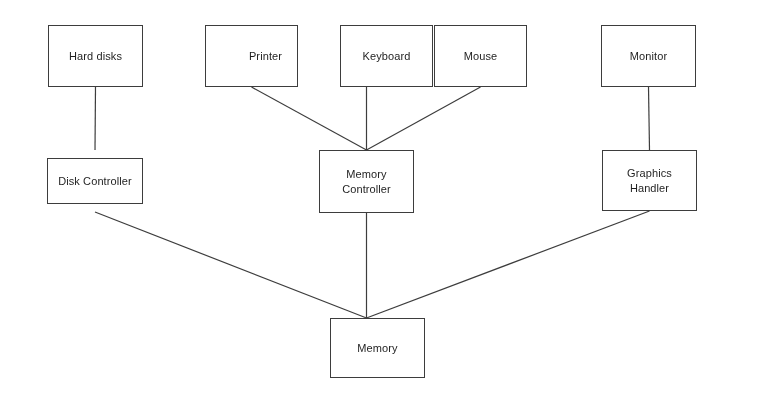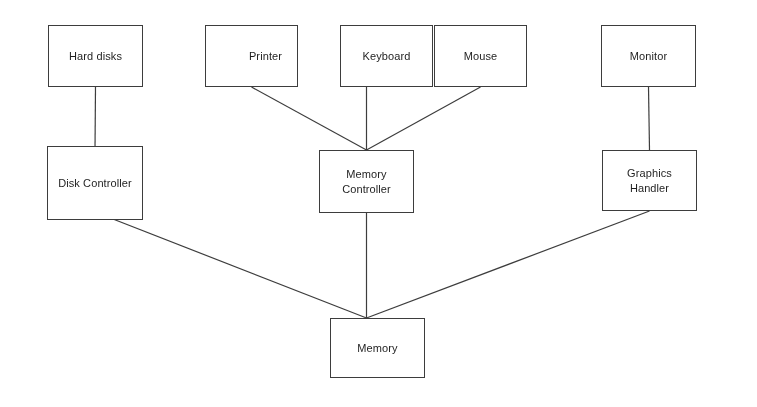--- a/index.html
+++ b/index.html
@@ -64,21 +64,21 @@
     </div>
     <div class="node" style="left: 340px; top: 25px; width: 93px; height: 62px; border-color: rgb(61, 61, 61);">
       <span class="node-label" style="color: rgb(31, 31, 31);">Keyboard</span>
     </div>
     <div class="node" style="left: 434px; top: 25px; width: 93px; height: 62px; border-color: rgb(61, 61, 61);">
       <span class="node-label" style="color: rgb(31, 31, 31);">Mouse</span>
     </div>
     <div class="node" style="left: 601px; top: 25px; width: 95px; height: 62px; border-color: rgb(61, 61, 61); text-align: center;">
       <span class="node-label" style="color: rgb(31, 31, 31);">Monitor</span>
     </div>
-    <div class="node" style="left: 47px; top: 146px; width: 96px; height: 74px; border-color: rgb(61, 61, 61);">
+    <div class="node" style="left: 47px; top: 158px; width: 96px; height: 46px; border-color: rgb(61, 61, 61);">
       <span class="node-label" style="color: rgb(31, 31, 31);">Disk Controller</span>
     </div>
     <div class="node" style="left: 319px; top: 150px; width: 95px; height: 63px; border-color: rgb(61, 61, 61);">
       <span class="node-label" style="color: rgb(31, 31, 31);">Memory
 Controller</span>
     </div>
     <div class="node" style="left: 602px; top: 150px; width: 95px; height: 61px; border-color: rgb(61, 61, 61);">
       <span class="node-label" style="color: rgb(31, 31, 31);">Graphics
 Handler</span>
     </div>

